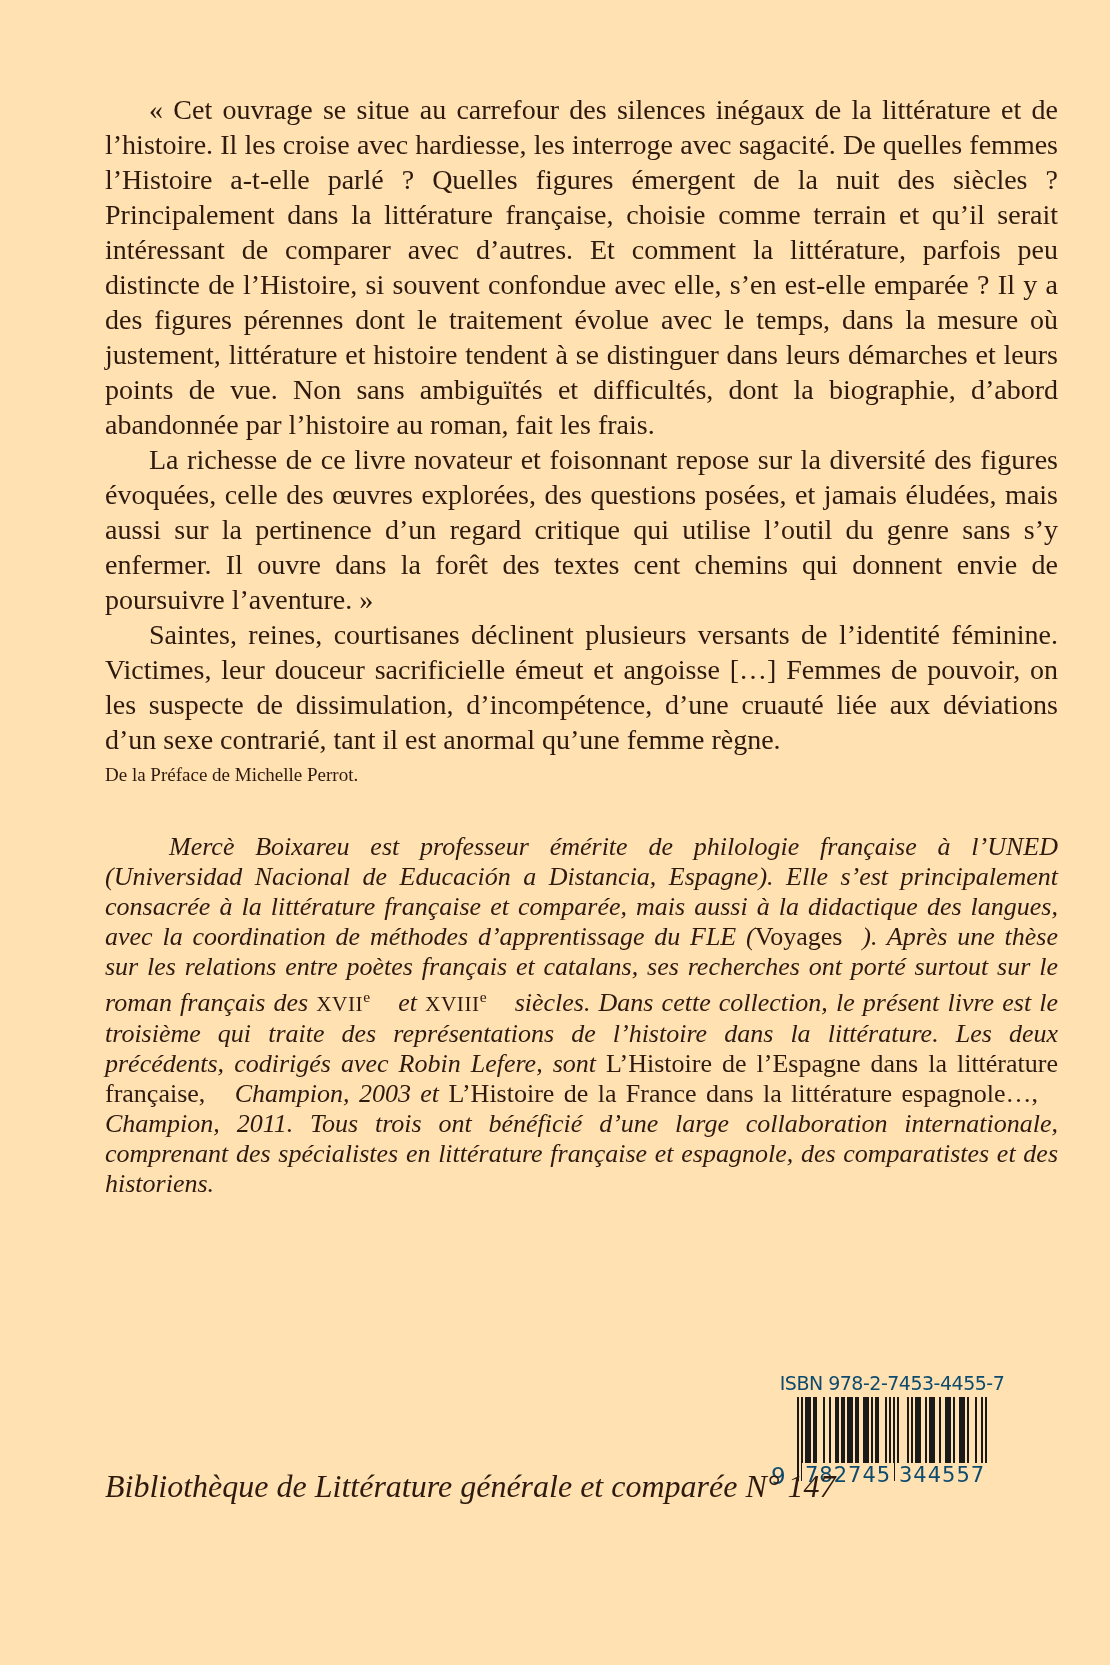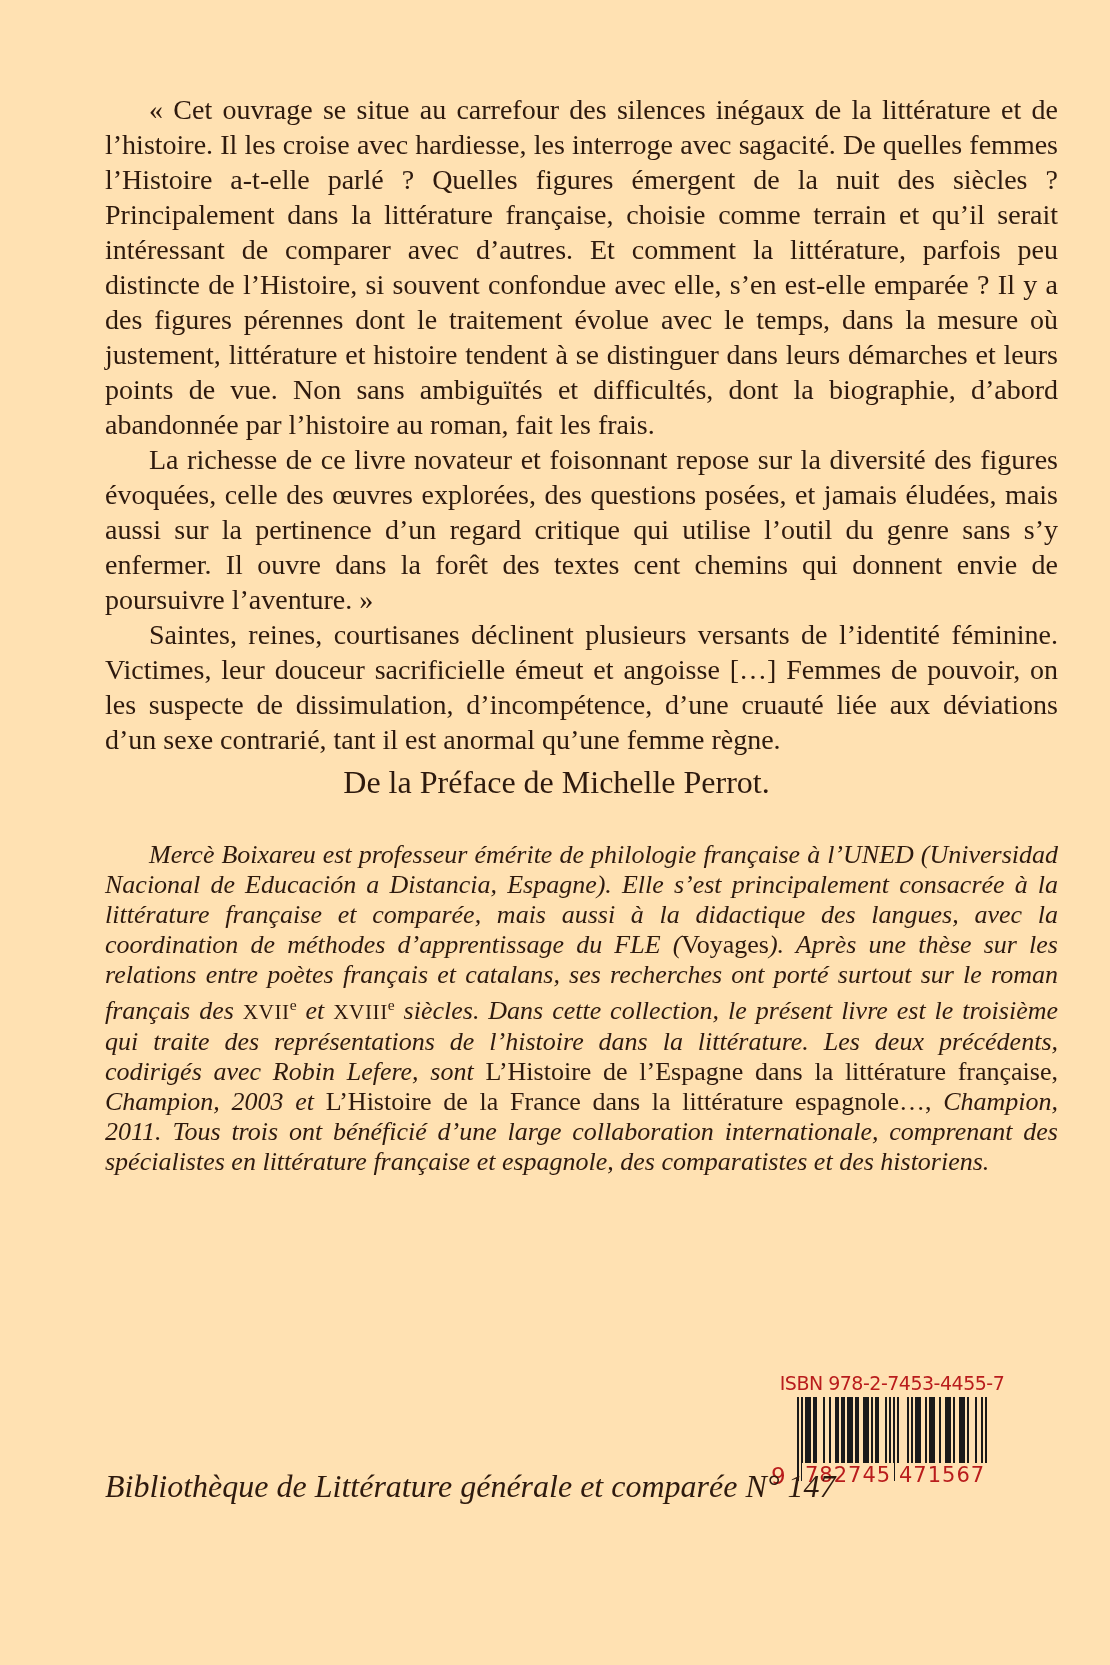--- a/index.html
+++ b/index.html
@@ -19,46 +19,46 @@
     width: 953px;
   }
   .quote {
     margin: 0;
     font-size: 28px;
     line-height: 35px;
     text-align: justify;
     text-indent: 44px;
   }
   .attribution {
-    margin: 8px;
-    font-size: 32px;
+    margin: 0;
+    font-size: 19px;
     line-height: 35px;
-    text-align: center;
+    text-align: left;
     padding-right: 50px;
   }
   .bio {
     margin: 40px 0 0 0;
     font-size: 26px;
     line-height: 30px;
     text-align: justify;
     text-indent: 44px;
     font-style: italic;
   }
-  .seg-i { font-style: italic; }
+  .seg-i { font-style: italic; margin-left: 20px; }
   .seg-r { font-style: normal; }
   .seg-sc { font-style: normal; font-size: 0.82em; letter-spacing: 0.5px; }
   .seg-sup { font-style: normal; font-size: 0.6em; vertical-align: 0.55em; }
 
   
   .isbn-block {
     position: absolute;
     left: 753px;
     top: 1372px;
     width: 240px;
-    color: #b91c1c;
+    color: #0c4a6e;
     font-family: "DejaVu Sans", "Liberation Sans", sans-serif;
   }
   .isbn-label {
     width: 190px;
     margin-left: 44px;
     display: flex;
     justify-content: center;
     white-space: nowrap;
     font-size: 19px;
     letter-spacing: -0.5px;
@@ -206,19 +206,19 @@
           <div class="module"></div>
           <div class="module bar" style="background: rgb(26, 26, 26);"></div>
           <div class="module"></div>
           <div class="module"></div>
           <div class="module bar guard" style="background: rgb(26, 26, 26);"></div>
           <div class="module guard"></div>
           <div class="module bar guard" style="background: rgb(26, 26, 26);"></div>
         </div>
       <span class="bc-first">9</span>
       <span class="bc-digits left">782745</span>
-      <span class="bc-digits right">471567</span>
+      <span class="bc-digits right">344557</span>
     </div>
   </div>
 
   <div class="collection-line">Bibliothèque de Littérature générale et comparée N° 147</div>
 
 </div>
 
 </body></html>

